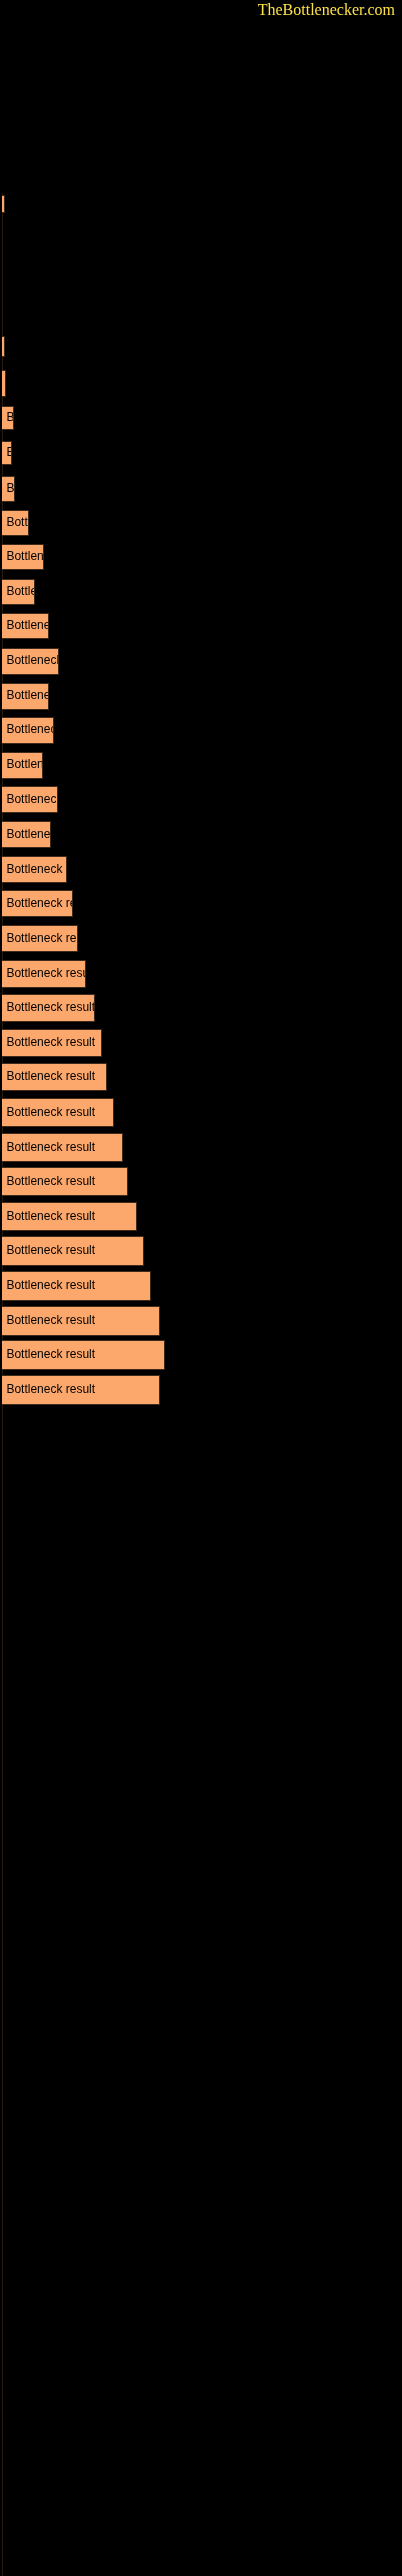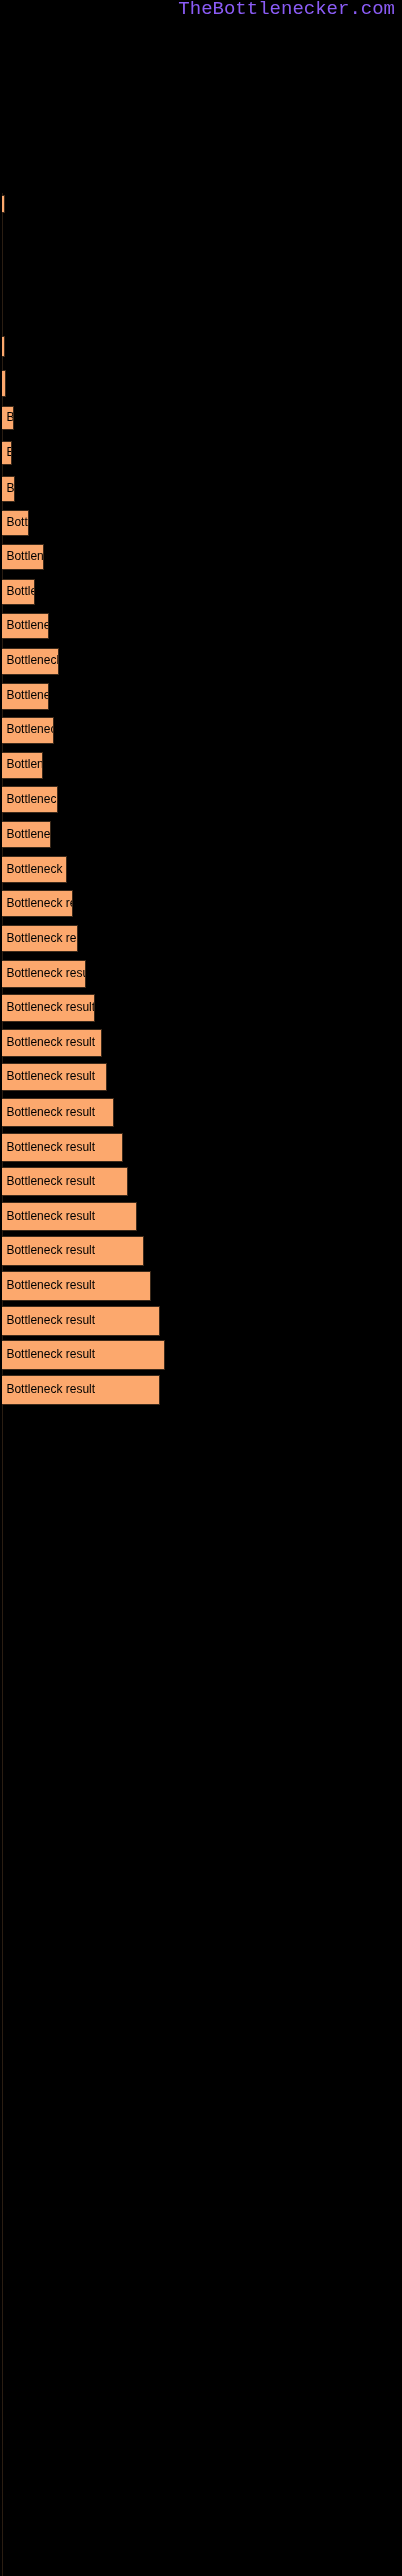--- a/index.html
+++ b/index.html
@@ -18,24 +18,24 @@
     position: absolute;
     left: 0; top: 0;
     width: 403px;
     height: 2576px;
     background: #000000;
   }
   .site-title {
     position: absolute;
     right: 8px;
     top: 0.8px;
-    font-family: Liberation Mono, monospace;
-    font-size: 19px;
+    font-family: Liberation Serif, serif;
+    font-size: 16px;
     line-height: 17.7px;
-    color: #8b5cf6;
+    color: #fde047;
     letter-spacing: 0px;
     white-space: nowrap;
   }
   #plot {
     position: absolute;
     left: 0;
     top: 0;
     width: 403px;
     height: 2576px;
   }

